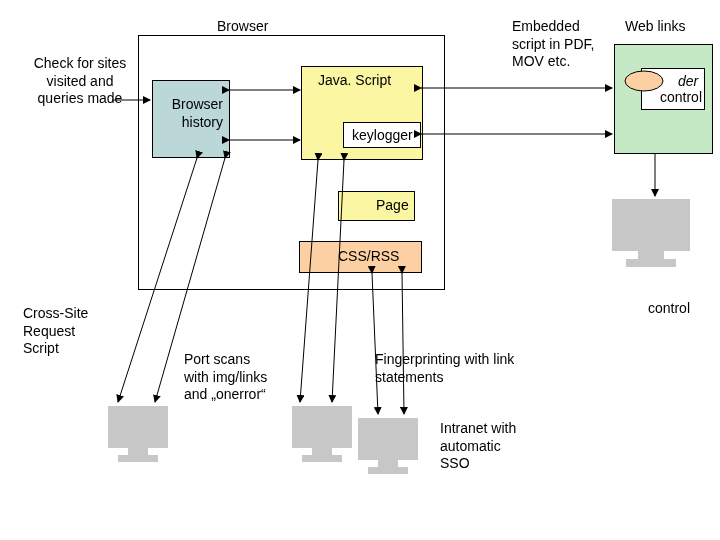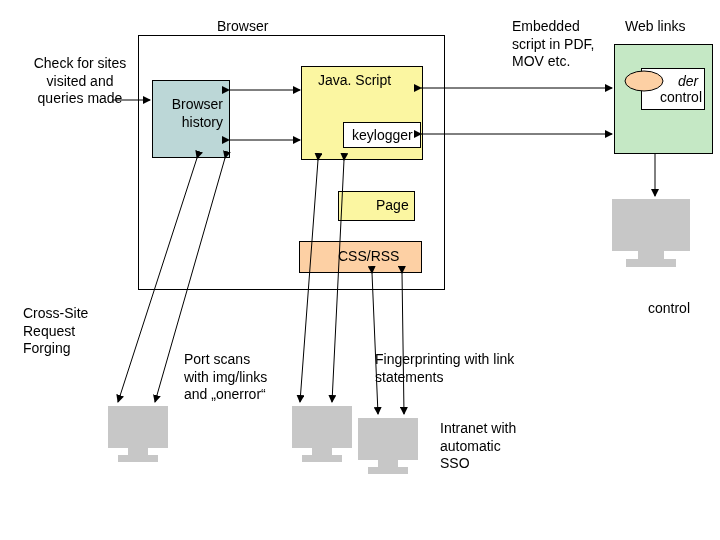--- a/index.html
+++ b/index.html
@@ -52,21 +52,21 @@
   <ellipse cx="20" cy="11" rx="19" ry="10" fill="#fdd0a4" stroke="#000"></ellipse>
 </svg>
 
 <svg class="abs" style="left:606px; top:195px; width:94px; height:78px;">
   <rect x="6" y="4" width="78" height="52" fill="#c7c7c7"></rect>
   <rect x="32" y="56" width="26" height="8" fill="#c7c7c7"></rect>
   <rect x="20" y="64" width="50" height="8" fill="#c7c7c7"></rect>
 </svg>
 <div class="abs label" style="left:648px; top:300px;">control</div>
 
-<div class="abs label" style="left:23px; top:305px; width:90px;">Cross-Site Request Forging</div>
+<div class="abs label" style="left:23px; top:305px; width:90px;">Cross-Site Request Script</div>
 
 <div class="abs label" style="left:184px; top:351px; width:90px;">Port scans with img/links and „onerror“</div>
 
 <div class="abs label" style="left:375px; top:351px; width:150px;">Fingerprinting with link statements</div>
 
 <div class="abs label" style="left:431px; top:420px; width:80px;margin-left:9px;">Intranet with automatic SSO</div>
 
 <svg class="abs" style="left:104px; top:404px; width:72px; height:64px;">
   <rect x="4" y="2" width="60" height="42" fill="#c7c7c7"></rect>
   <rect x="24" y="44" width="20" height="7" fill="#c7c7c7"></rect>

